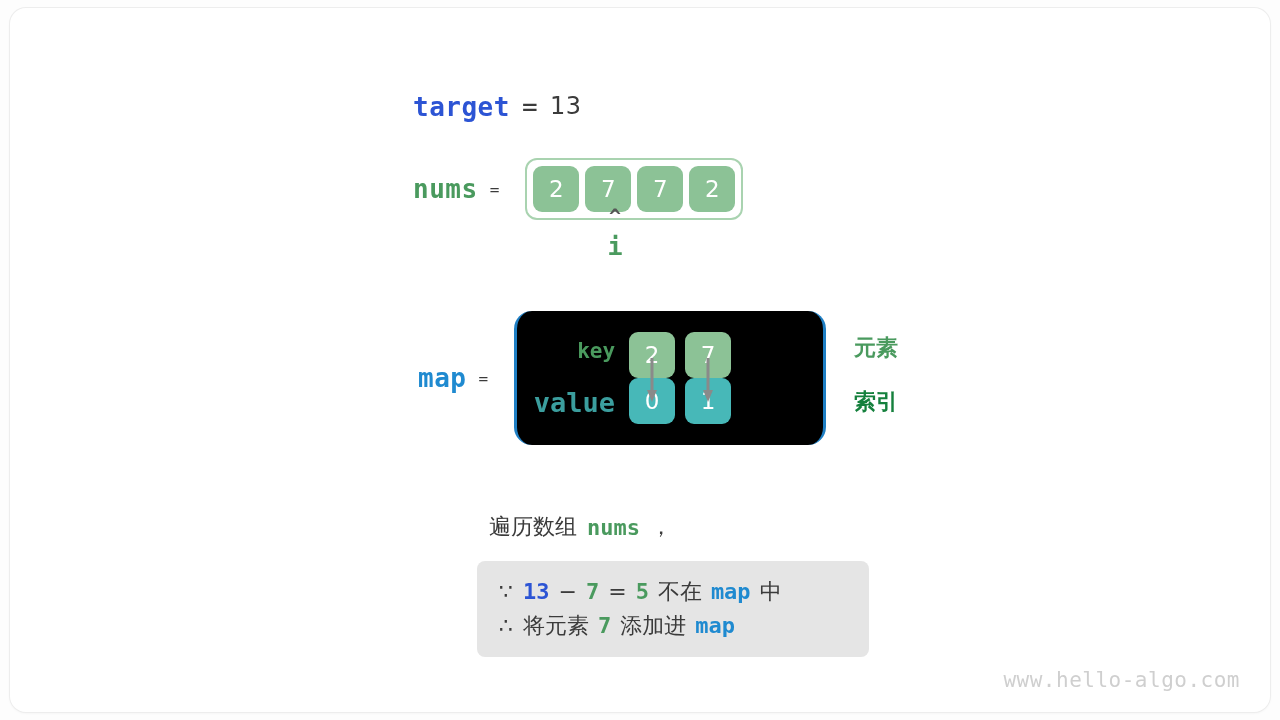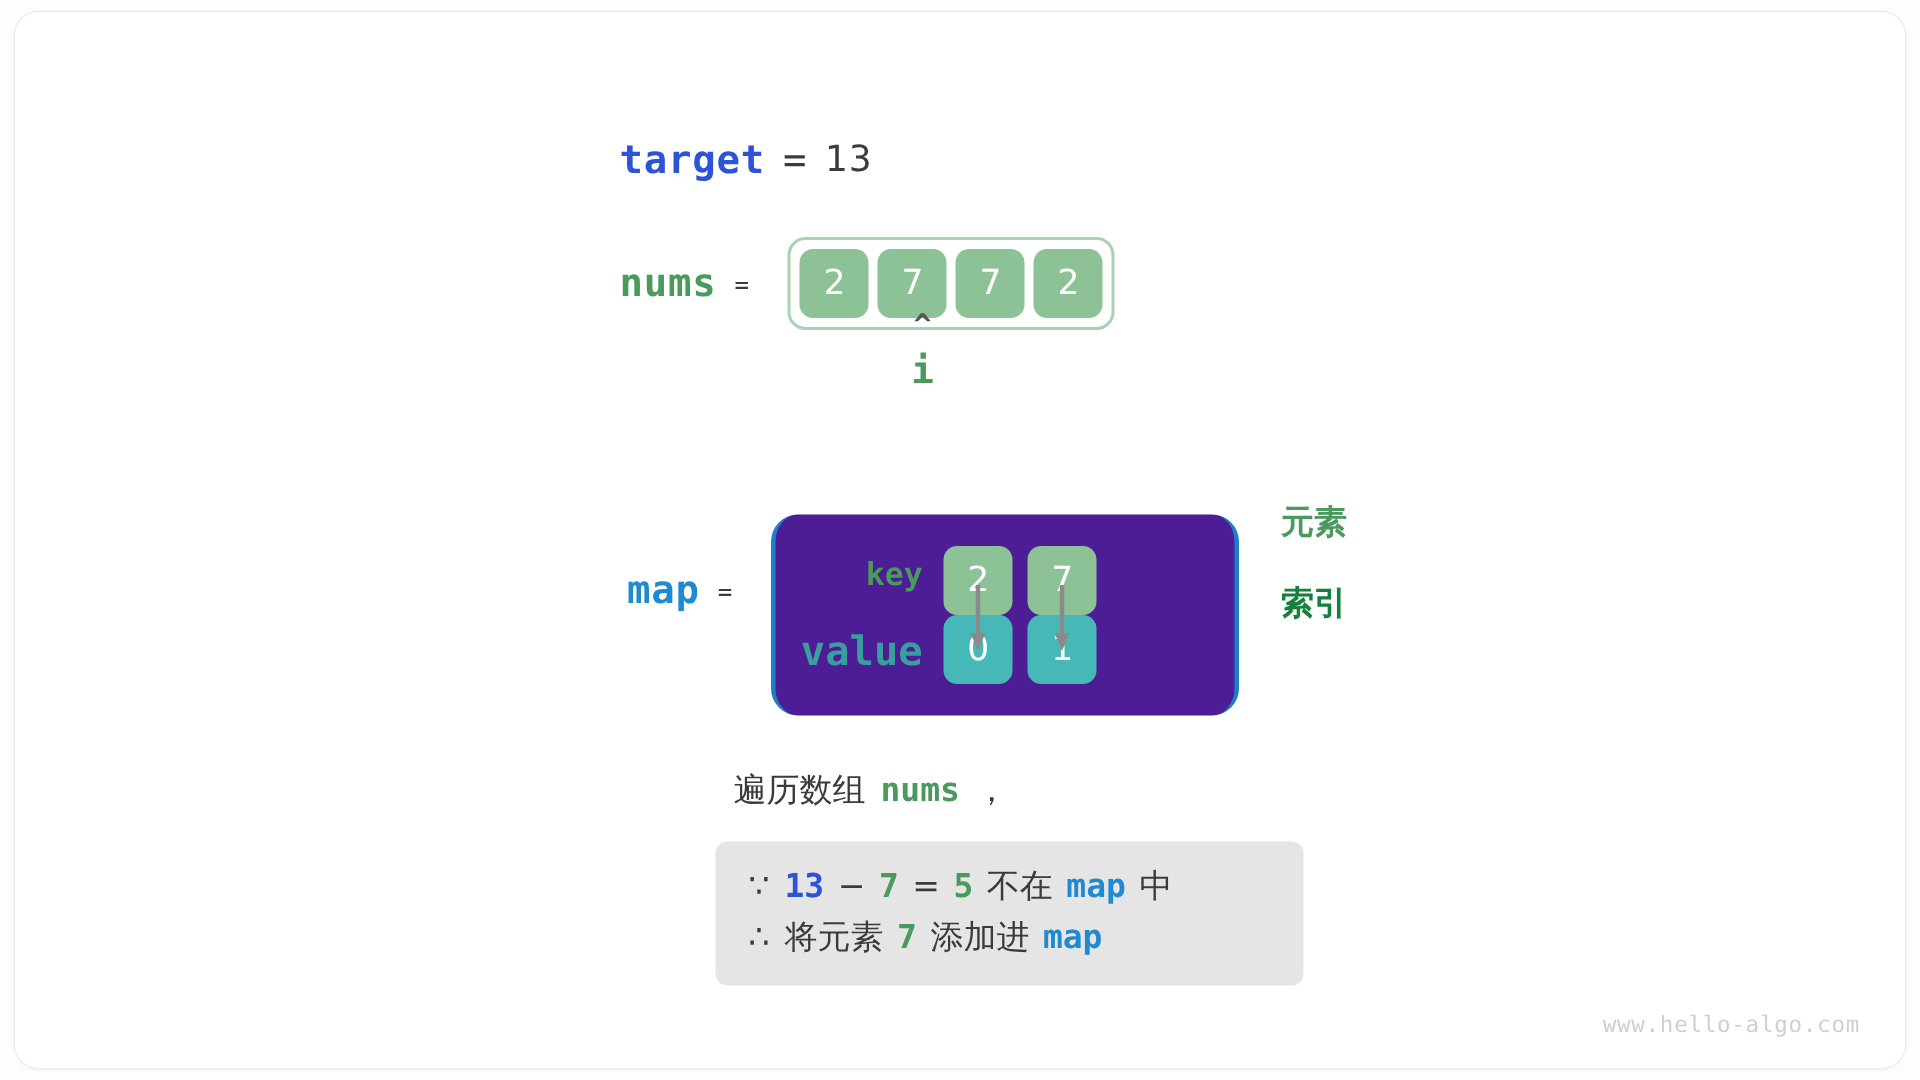--- a/index.html
+++ b/index.html
@@ -128,26 +128,25 @@
     color: #1f8ad0;
     font-size: 26px;
     font-weight: bold;
     letter-spacing: 0.5px;
   }
   .map-box {
     position: relative;
     margin-left: 14px;
     width: 312px;
     height: 134px;
-    background: #4c1d95;
+    background: #000000;
     border-left: 3px solid #1f7fc4;
     border-right: 3px solid #1f7fc4;
     border-radius: 18px;
     box-sizing: border-box;
-    margin-top: 32px;
   }
   .map-grid {
     position: absolute;
     left: 0;
     top: 0;
     width: 100%;
     height: 100%;
     display: flex;
     align-items: center;
   }
@@ -267,21 +266,21 @@
   .c-blue { color: #1f8ad0; }
   .c-green { color: #4a9a5e; }
   .c-dark { color: #3b3b3b; }
   .sp { display: inline-block; width: 9px; }
 
   .watermark {
     position: absolute;
     right: 40px;
     bottom: 28px;
     color: #cfcfcf;
-    font-size: 15px;
+    font-size: 21px;
     font-family: "DejaVu Sans Mono", "Liberation Mono", monospace;
     letter-spacing: 0.5px;
   }
 </style>
 </head>
 <body>
 
 <div class="canvas">
   <div class="card-frame"></div>
 

